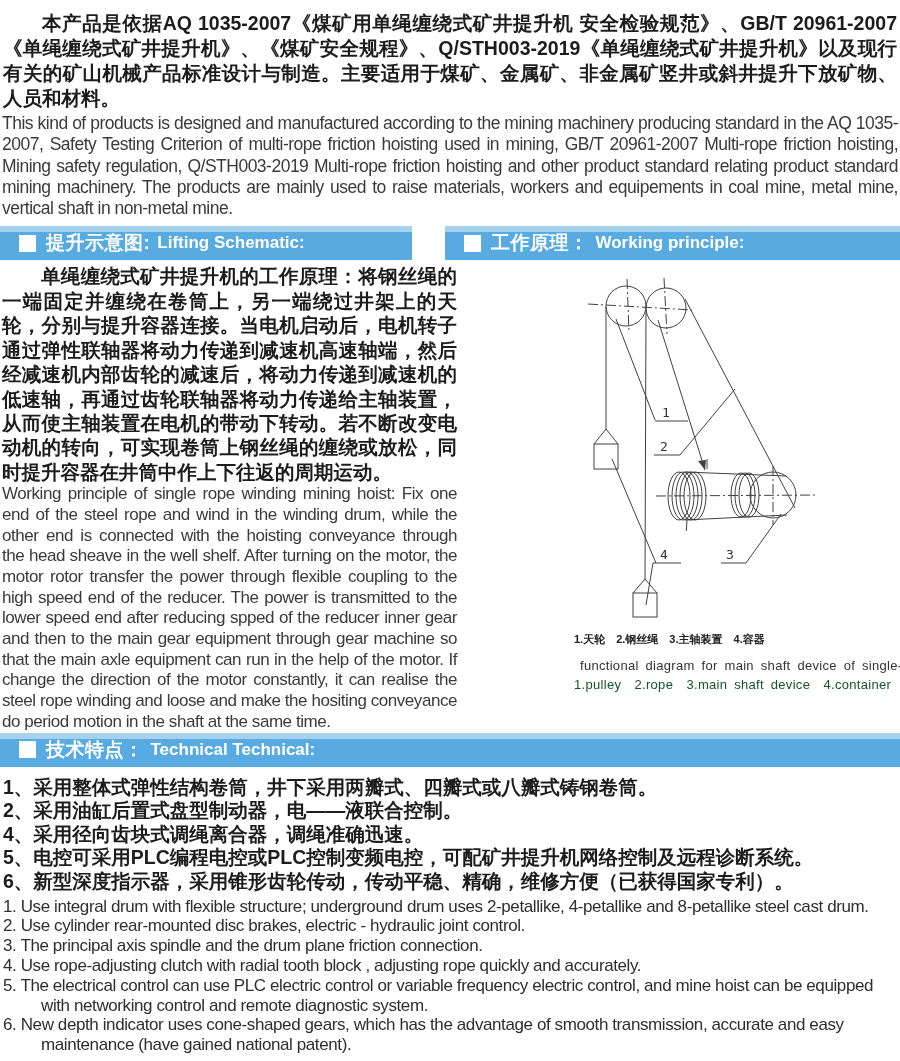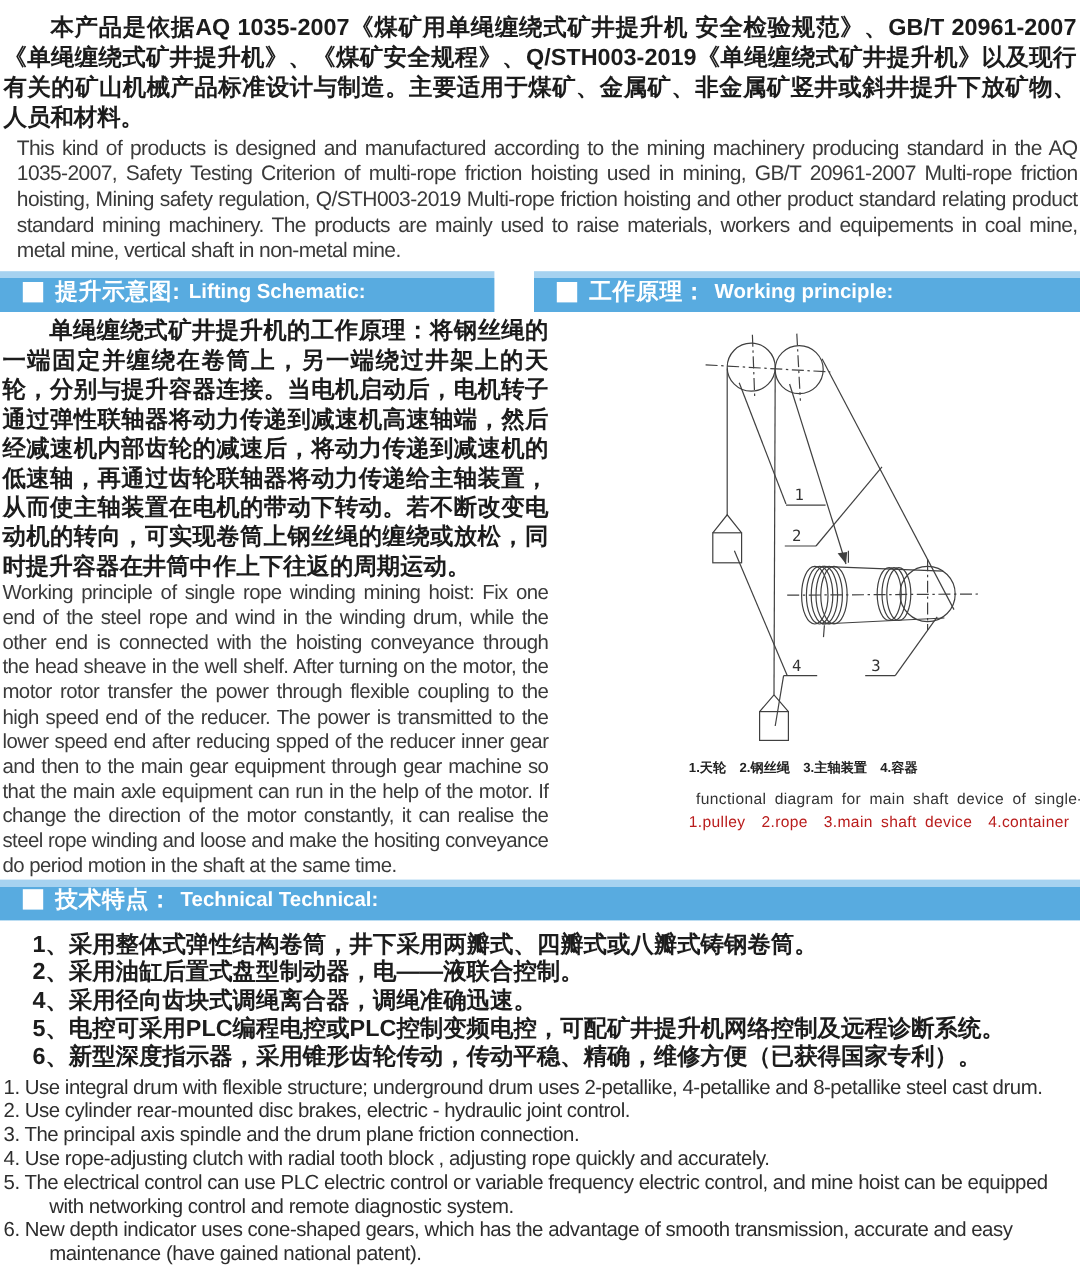--- a/index.html
+++ b/index.html
@@ -6,21 +6,21 @@
   .page{
     width:900px;height:1061px;background:#fff;overflow:hidden;position:relative;
     font-family:"Liberation Sans","DejaVu Sans",sans-serif;
   }
   
   .intro-cn{
     margin:0;padding:11px 3px 0 3px;font-size:19.5px;font-weight:bold;
     line-height:25px;text-indent:2em;color:#1c1c1c;text-align:justify;
   }
   .intro-en{
-    margin:2px 0 0 12px;padding:0 2px;font-size:17.5px;letter-spacing:-0.5px;
+    margin:2px 0 0 0;padding:0 2px;font-size:17.5px;letter-spacing:-0.5px;
     line-height:21.3px;color:#3a3a3a;text-align:justify;
   }
   
   .hdr-row{display:flex;gap:33px;margin-top:7px;}
   .bar{
     height:34px;display:flex;align-items:center;
     background:linear-gradient(180deg,#A6D2F0 0,#A6D2F0 6px,#58ABE0 6px,#58ABE0 100%);
   }
   .bar-left{width:455px;}
   .bar-right{flex:1;}
@@ -39,23 +39,23 @@
   .wp-en{
     margin:0;font-size:17px;letter-spacing:-0.45px;line-height:20.7px;
     text-align:justify;color:#3a3a3a;
   }
   
   .diagram-svg{display:block;}
   .cap{color:#222;}
   .cap-cn-title{margin:4px 0 0 112px;font-size:11px;font-weight:bold;white-space:pre;}
   .cap-cn-legend{margin:4px 0 0 86px;font-size:11px;font-weight:bold;white-space:pre;}
   .cap-en-title{margin:11px 0 0 92px;font-size:13px;letter-spacing:.3px;word-spacing:3px;white-space:pre;color:#333;}
-  .cap-en-legend{margin:3px 0 0 86px;font-size:13px;letter-spacing:.3px;word-spacing:3px;white-space:pre;color:#b91c1c;}
+  .cap-en-legend{margin:3px 0 0 86px;font-size:13px;letter-spacing:.3px;word-spacing:3px;white-space:pre;color:#14532d;}
   
-  .list-cn{margin-top:9px;padding:0 3px;margin-left:24px;}
+  .list-cn{margin-top:9px;padding:0 3px;}
   .list-cn .item{font-size:19.5px;font-weight:bold;line-height:23.6px;color:#1c1c1c;}
   .list-en{margin-top:3px;padding:0 3px;}
   .list-en .item{
     font-size:17px;letter-spacing:-0.4px;line-height:19.8px;color:#2e2e2e;
     padding-left:38px;text-indent:-38px;
   }
   .dline{stroke:#404040;fill:none;stroke-width:1;}
   .ddash{stroke:#404040;fill:none;stroke-width:1;stroke-dasharray:10 3 2 3;}
   .dnum{fill:#333;stroke:none;font-family:"DejaVu Sans Mono","Liberation Mono",monospace;font-size:13px;}
 </style>

